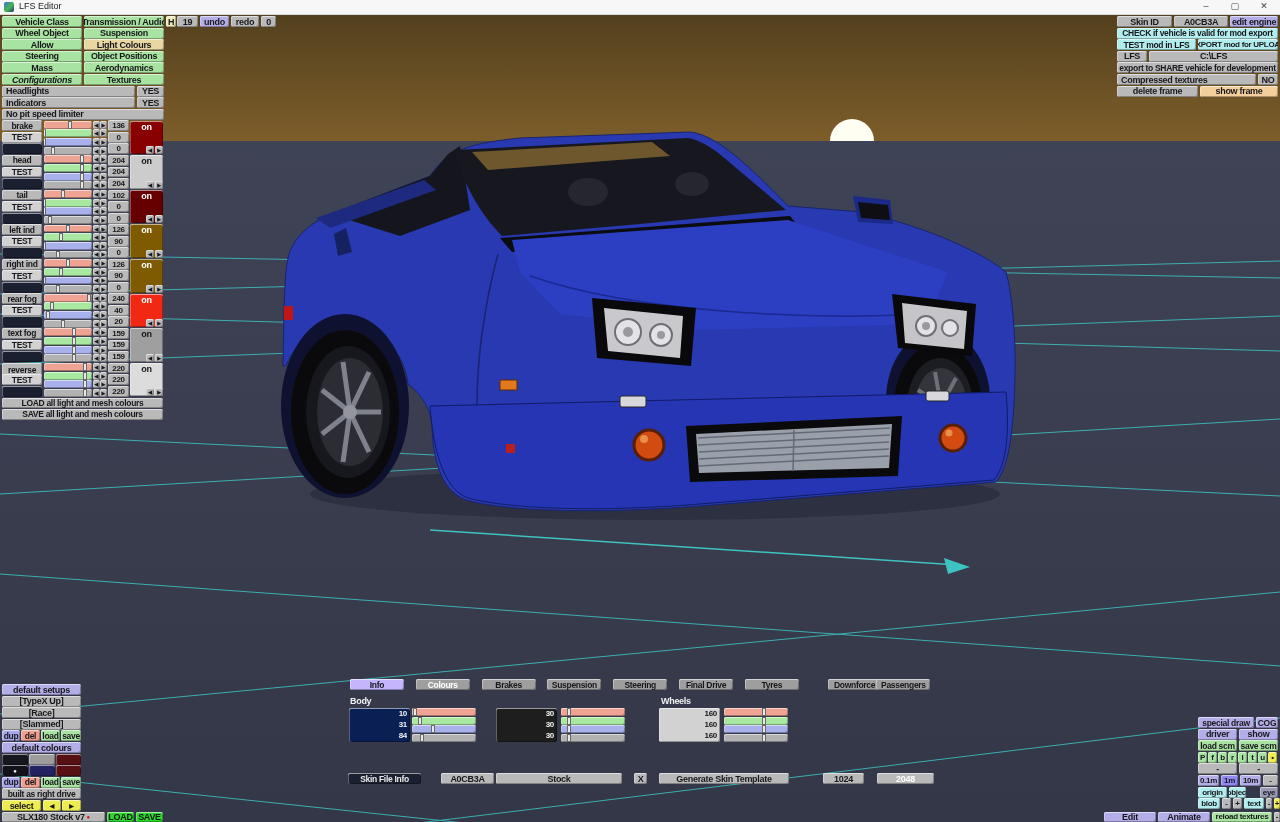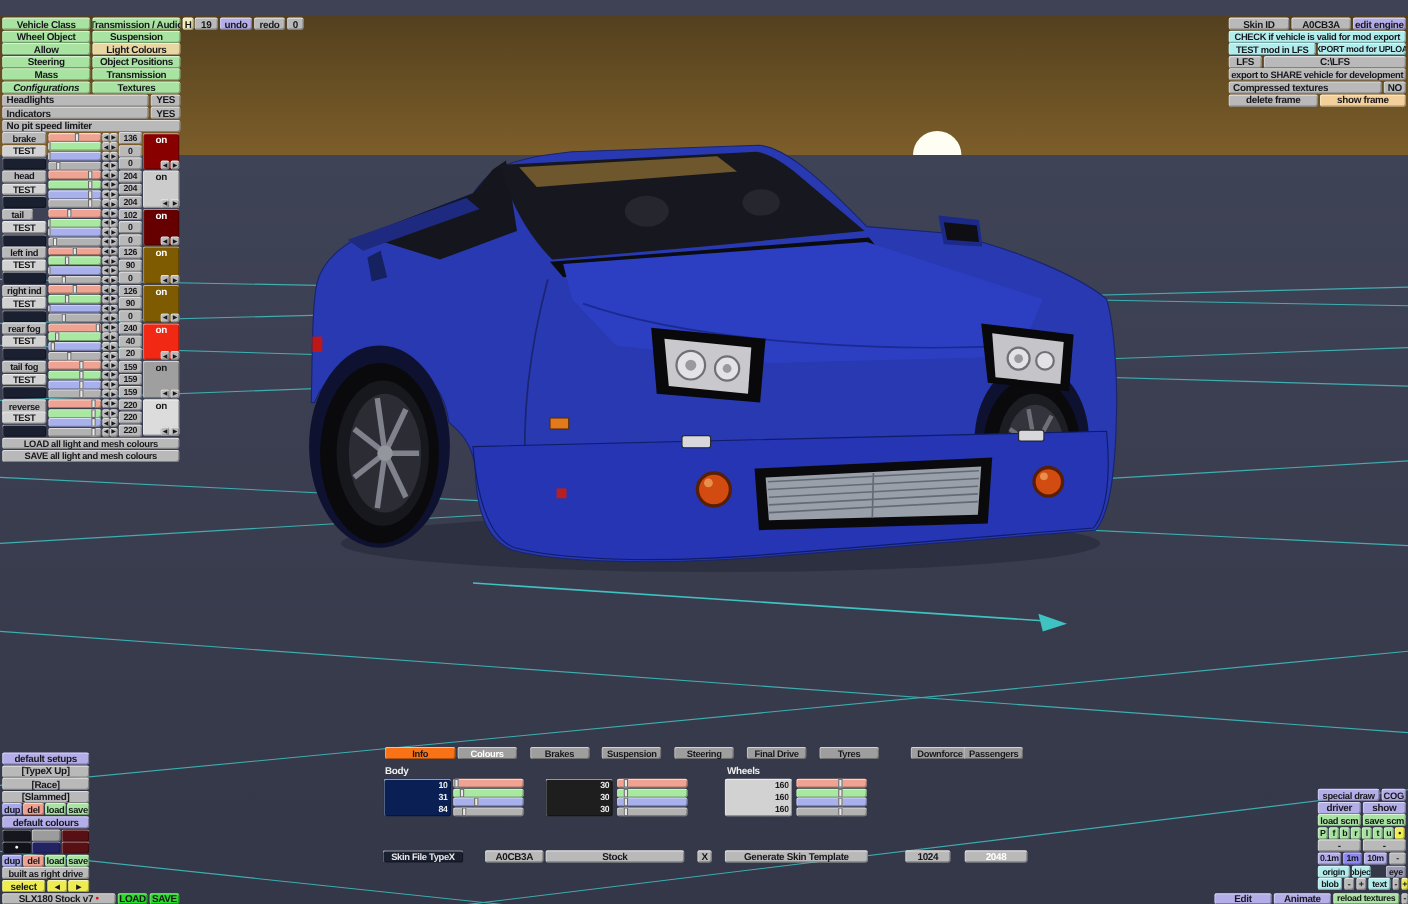--- a/index.html
+++ b/index.html
@@ -32,20 +32,27 @@
   .slider .handle{position:absolute;top:0;bottom:0;width:4px;margin-left:-2px;
     background:#e8e8e8;border:1px solid #6a6a6a;box-sizing:border-box;}
   .onlabel{position:absolute;top:1px;left:0;width:100%;text-align:center;font-size:9px;}
   #ui{position:absolute;top:0;left:0;width:1280px;height:822px;z-index:5;}
 </style>
 </head>
 <body>
 
 <div id="screen">
 
+  <div id="titlebar">
+    <span class="appicon"></span>
+    <span class="apptitle">LFS Editor</span>
+    <span class="winbtn" style="right:60px">–</span>
+    <span class="winbtn" style="right:31px">▢</span>
+    <span class="winbtn" style="right:2px">✕</span>
+  </div>
 
   <div id="viewport">
     <div class="sky">
       <div class="sun"></div>
     </div>
     <div class="ground"></div>
 
     <svg id="scene" width="1280" height="808" viewBox="0 0 1280 808">
 
       <g stroke="var(--grid)" stroke-width="1" opacity="0.85">
@@ -156,21 +163,21 @@
       <div class="cell" style="left: 2px; top: 16px; width: 80px; height: 11px; background: rgb(169, 227, 161);">Vehicle Class</div>
       <div class="cell" style="left: 2px; top: 27.6px; width: 80px; height: 11px; background: rgb(169, 227, 161);">Wheel Object</div>
       <div class="cell" style="left: 2px; top: 39.2px; width: 80px; height: 11px; background: rgb(169, 227, 161);">Allow</div>
       <div class="cell" style="left: 2px; top: 50.8px; width: 80px; height: 11px; background: rgb(169, 227, 161);">Steering</div>
       <div class="cell" style="left: 2px; top: 62.4px; width: 80px; height: 11px; background: rgb(169, 227, 161);">Mass</div>
       <div class="cell" style="left: 2px; top: 74px; width: 80px; height: 11px; background: rgb(169, 227, 161); font-style: italic;">Configurations</div>
       <div class="cell" style="left: 84px; top: 16px; width: 80px; height: 11px; background: rgb(169, 227, 161);">Transmission / Audio</div>
       <div class="cell" style="left: 84px; top: 27.6px; width: 80px; height: 11px; background: rgb(169, 227, 161);">Suspension</div>
       <div class="cell" style="left: 84px; top: 39.2px; width: 80px; height: 11px; background: rgb(232, 215, 162);">Light Colours</div>
       <div class="cell" style="left: 84px; top: 50.8px; width: 80px; height: 11px; background: rgb(169, 227, 161);">Object Positions</div>
-      <div class="cell" style="left: 84px; top: 62.4px; width: 80px; height: 11px; background: rgb(169, 227, 161);">Transmission</div>
+      <div class="cell" style="left: 84px; top: 62.4px; width: 80px; height: 11px; background: rgb(169, 227, 161);">Aerodynamics</div>
       <div class="cell" style="left: 84px; top: 74px; width: 80px; height: 11px; background: rgb(169, 227, 161);">Textures</div>
       <div class="cell" style="left: 166px; top: 16px; width: 10px; height: 11px; background: rgb(240, 236, 182);">H</div>
       <div class="cell" style="left: 177px; top: 16px; width: 21px; height: 11px; background: rgb(185, 185, 185);">19</div>
       <div class="cell" style="left: 200px; top: 16px; width: 29px; height: 11px; background: rgb(180, 174, 232);">undo</div>
       <div class="cell" style="left: 231px; top: 16px; width: 28px; height: 11px; background: rgb(185, 185, 185);">redo</div>
       <div class="cell" style="left: 261px; top: 16px; width: 15px; height: 11px; background: rgb(185, 185, 185);">0</div>
       <div class="cell" style="left: 2px; top: 85.6px; width: 133px; height: 11px; background: rgb(185, 185, 185); justify-content: flex-start; padding: 0px 0px 0px 4px;">Headlights</div>
       <div class="cell" style="left: 137px; top: 85.6px; width: 27px; height: 11px; background: rgb(185, 185, 185);">YES</div>
       <div class="cell" style="left: 2px; top: 97.2px; width: 133px; height: 11px; background: rgb(185, 185, 185); justify-content: flex-start; padding: 0px 0px 0px 4px;">Indicators</div>
       <div class="cell" style="left: 137px; top: 97.2px; width: 27px; height: 11px; background: rgb(185, 185, 185);">YES</div>
@@ -230,21 +237,21 @@
       <div class="cell" style="left: 93px; top: 181.35px; width: 6.5px; height: 7.9px; background: rgb(185, 185, 185); font-size: 5px;">◀</div>
       <div class="cell" style="left: 100px; top: 181.35px; width: 6.5px; height: 7.9px; background: rgb(185, 185, 185); font-size: 5px;">▶</div>
       <div class="cell" style="left: 108px; top: 155px; width: 21px; height: 10.9px; background: rgb(185, 185, 185); font-size: 8px;">204</div>
       <div class="cell" style="left: 108px; top: 166.53px; width: 21px; height: 10.9px; background: rgb(185, 185, 185); font-size: 8px;">204</div>
       <div class="cell" style="left: 108px; top: 178.06px; width: 21px; height: 10.9px; background: rgb(185, 185, 185); font-size: 8px;">204</div>
       <div class="cell" style="left: 130px; top: 155.2px; width: 33px; height: 33.6px; background: rgb(204, 204, 204);">
         <span class="onlabel" style="color: rgb(23, 23, 28);">on</span>
       </div>
       <div class="cell" style="left: 146px; top: 180.8px; width: 8px; height: 8px; background: rgb(185, 185, 185); font-size: 5px;">◀</div>
       <div class="cell" style="left: 155px; top: 180.8px; width: 8px; height: 8px; background: rgb(185, 185, 185); font-size: 5px;">▶</div>
-      <div class="cell" style="left: 2px; top: 189.6px; width: 28px; height: 10.9px; background: rgb(185, 185, 185); font-size: 8.5px;">tail</div>
+      <div class="cell" style="left: 2px; top: 189.6px; width: 40px; height: 10.9px; background: rgb(185, 185, 185); font-size: 8.5px;">tail</div>
       <div class="cell" style="left: 2px; top: 201.13px; width: 40px; height: 10.9px; background: rgb(210, 210, 210); font-size: 8.5px;">TEST</div>
       <div class="cell" style="left: 2px; top: 212.66px; width: 40px; height: 10.9px; background: rgb(27, 32, 48);"></div>
       <div class="cell slider" style="left: 44px; top: 190px; width: 48px; height: 7.9px; background: rgb(239, 163, 146);">
         <div class="handle" style="left: 40%;"></div>
       </div>
       <div class="cell" style="left: 93px; top: 190px; width: 6.5px; height: 7.9px; background: rgb(185, 185, 185); font-size: 5px;">◀</div>
       <div class="cell" style="left: 100px; top: 190px; width: 6.5px; height: 7.9px; background: rgb(185, 185, 185); font-size: 5px;">▶</div>
       <div class="cell slider" style="left: 44px; top: 198.65px; width: 48px; height: 7.9px; background: rgb(169, 232, 161);">
         <div class="handle" style="left: 1%;"></div>
       </div>
@@ -354,21 +361,21 @@
       <div class="cell" style="left: 93px; top: 319.75px; width: 6.5px; height: 7.9px; background: rgb(185, 185, 185); font-size: 5px;">◀</div>
       <div class="cell" style="left: 100px; top: 319.75px; width: 6.5px; height: 7.9px; background: rgb(185, 185, 185); font-size: 5px;">▶</div>
       <div class="cell" style="left: 108px; top: 293.4px; width: 21px; height: 10.9px; background: rgb(185, 185, 185); font-size: 8px;">240</div>
       <div class="cell" style="left: 108px; top: 304.93px; width: 21px; height: 10.9px; background: rgb(185, 185, 185); font-size: 8px;">40</div>
       <div class="cell" style="left: 108px; top: 316.46px; width: 21px; height: 10.9px; background: rgb(185, 185, 185); font-size: 8px;">20</div>
       <div class="cell" style="left: 130px; top: 293.6px; width: 33px; height: 33.6px; background: rgb(240, 40, 20);">
         <span class="onlabel" style="color: rgb(255, 255, 255);">on</span>
       </div>
       <div class="cell" style="left: 146px; top: 319.2px; width: 8px; height: 8px; background: rgb(185, 185, 185); font-size: 5px;">◀</div>
       <div class="cell" style="left: 155px; top: 319.2px; width: 8px; height: 8px; background: rgb(185, 185, 185); font-size: 5px;">▶</div>
-      <div class="cell" style="left: 2px; top: 328px; width: 40px; height: 10.9px; background: rgb(185, 185, 185); font-size: 8.5px;">tail fog</div>
+      <div class="cell" style="left: 2px; top: 328px; width: 40px; height: 10.9px; background: rgb(185, 185, 185); font-size: 8.5px;">text fog</div>
       <div class="cell" style="left: 2px; top: 339.53px; width: 40px; height: 10.9px; background: rgb(210, 210, 210); font-size: 8.5px;">TEST</div>
       <div class="cell" style="left: 2px; top: 351.06px; width: 40px; height: 10.9px; background: rgb(27, 32, 48);"></div>
       <div class="cell slider" style="left: 44px; top: 328.4px; width: 48px; height: 7.9px; background: rgb(239, 163, 146);">
         <div class="handle" style="left: 62.3529%;"></div>
       </div>
       <div class="cell" style="left: 93px; top: 328.4px; width: 6.5px; height: 7.9px; background: rgb(185, 185, 185); font-size: 5px;">◀</div>
       <div class="cell" style="left: 100px; top: 328.4px; width: 6.5px; height: 7.9px; background: rgb(185, 185, 185); font-size: 5px;">▶</div>
       <div class="cell slider" style="left: 44px; top: 337.05px; width: 48px; height: 7.9px; background: rgb(169, 232, 161);">
         <div class="handle" style="left: 62.3529%;"></div>
       </div>
@@ -431,21 +438,21 @@
       <div class="cell" style="left: 1117px; top: 27.6px; width: 161px; height: 11px; background: rgb(178, 237, 237); font-size: 8.5px;">CHECK if vehicle is valid for mod export</div>
       <div class="cell" style="left: 1117px; top: 39.2px; width: 79px; height: 11px; background: rgb(178, 237, 237); font-size: 8.5px;">TEST mod in LFS</div>
       <div class="cell" style="left: 1198px; top: 39.2px; width: 80px; height: 11px; background: rgb(178, 237, 237); font-size: 8px;">EXPORT mod for UPLOAD</div>
       <div class="cell" style="left: 1117px; top: 50.8px; width: 30px; height: 11px; background: rgb(185, 185, 185);">LFS</div>
       <div class="cell" style="left: 1149px; top: 50.8px; width: 129px; height: 11px; background: rgb(185, 185, 185);">C:\LFS</div>
       <div class="cell" style="left: 1117px; top: 62.4px; width: 161px; height: 11px; background: rgb(185, 185, 185); font-size: 8.5px;">export to SHARE vehicle for development</div>
       <div class="cell" style="left: 1117px; top: 74px; width: 139px; height: 11px; background: rgb(185, 185, 185); justify-content: flex-start; padding: 0px 0px 0px 4px;">Compressed textures</div>
       <div class="cell" style="left: 1258px; top: 74px; width: 20px; height: 11px; background: rgb(185, 185, 185);">NO</div>
       <div class="cell" style="left: 1117px; top: 85.6px; width: 81px; height: 11px; background: rgb(185, 185, 185);">delete frame</div>
       <div class="cell" style="left: 1200px; top: 85.6px; width: 78px; height: 11px; background: rgb(243, 208, 155);">show frame</div>
-      <div class="cell" style="left: 350px; top: 679px; width: 64px; height: 11px; background: #f97316; font-size: 8.5px; color: rgb(23, 23, 28);">Info</div>
+      <div class="cell" style="left: 350px; top: 679px; width: 54px; height: 11px; background: #c4b5fd; font-size: 8.5px; color: rgb(23, 23, 28);">Info</div>
       <div class="cell" style="left: 415.8px; top: 679px; width: 54px; height: 11px; background: rgb(158, 158, 158); font-size: 8.5px; color: rgb(255, 255, 255);">Colours</div>
       <div class="cell" style="left: 481.6px; top: 679px; width: 54px; height: 11px; background: rgb(158, 158, 158); font-size: 8.5px; color: rgb(23, 23, 28);">Brakes</div>
       <div class="cell" style="left: 547.4px; top: 679px; width: 54px; height: 11px; background: rgb(158, 158, 158); font-size: 8.5px; color: rgb(23, 23, 28);">Suspension</div>
       <div class="cell" style="left: 613.2px; top: 679px; width: 54px; height: 11px; background: rgb(158, 158, 158); font-size: 8.5px; color: rgb(23, 23, 28);">Steering</div>
       <div class="cell" style="left: 679px; top: 679px; width: 54px; height: 11px; background: rgb(158, 158, 158); font-size: 8.5px; color: rgb(23, 23, 28);">Final Drive</div>
       <div class="cell" style="left: 744.8px; top: 679px; width: 54px; height: 11px; background: rgb(158, 158, 158); font-size: 8.5px; color: rgb(23, 23, 28);">Tyres</div>
       <div class="cell" style="left: 810.6px; top: 679px; width: 54px; height: 11px; background: rgb(158, 158, 158); font-size: 8.5px; color: rgb(23, 23, 28); margin-left: 17px;">Downforce</div>
       <div class="cell" style="left: 876.4px; top: 679px; width: 54px; height: 11px; background: rgb(158, 158, 158); font-size: 8.5px; color: rgb(23, 23, 28);">Passengers</div>
       <div class="cell flat" style="left: 350px; top: 695px; width: 60px; height: 11px; color: rgb(240, 240, 240); justify-content: flex-start;">Body</div>
       <div class="cell flat" style="left: 661px; top: 695px; width: 60px; height: 11px; color: rgb(240, 240, 240); justify-content: flex-start;">Wheels</div>
@@ -490,21 +497,21 @@
       </div>
       <div class="cell slider" style="left: 724px; top: 716.65px; width: 64px; height: 7.9px; background: rgb(169, 232, 161);">
         <div class="handle" style="left: 62.7451%;"></div>
       </div>
       <div class="cell slider" style="left: 724px; top: 725.3px; width: 64px; height: 7.9px; background: rgb(169, 177, 236);">
         <div class="handle" style="left: 62.7451%;"></div>
       </div>
       <div class="cell slider" style="left: 724px; top: 733.95px; width: 64px; height: 7.9px; background: rgb(178, 178, 178);">
         <div class="handle" style="left: 62.7451%;"></div>
       </div>
-      <div class="cell" style="left: 348px; top: 773px; width: 73px; height: 11px; background: rgb(27, 32, 48); font-size: 8.5px; color: rgb(232, 232, 232);">Skin File TypeX</div>
+      <div class="cell" style="left: 348px; top: 773px; width: 73px; height: 11px; background: rgb(27, 32, 48); font-size: 8.5px; color: rgb(232, 232, 232);">Skin File Info</div>
       <div class="cell" style="left: 441px; top: 773px; width: 53px; height: 11px; background: rgb(185, 185, 185);">A0CB3A</div>
       <div class="cell" style="left: 496px; top: 773px; width: 126px; height: 11px; background: rgb(185, 185, 185);">Stock</div>
       <div class="cell" style="left: 634px; top: 773px; width: 13px; height: 11px; background: rgb(185, 185, 185);">X</div>
       <div class="cell" style="left: 659px; top: 773px; width: 130px; height: 11px; background: rgb(185, 185, 185);">Generate Skin Template</div>
       <div class="cell" style="left: 823px; top: 773px; width: 41px; height: 11px; background: rgb(185, 185, 185);">1024</div>
       <div class="cell" style="left: 877px; top: 773px; width: 57px; height: 11px; background: rgb(185, 185, 185); color: rgb(255, 255, 255);">2048</div>
       <div class="cell" style="left: 2px; top: 684px; width: 79px; height: 11px; background: rgb(180, 174, 232);">default setups</div>
       <div class="cell" style="left: 2px; top: 695.6px; width: 79px; height: 11px; background: rgb(185, 185, 185);">[TypeX Up]</div>
       <div class="cell" style="left: 2px; top: 707.2px; width: 79px; height: 11px; background: rgb(185, 185, 185);">[Race]</div>
       <div class="cell" style="left: 2px; top: 718.8px; width: 79px; height: 11px; background: rgb(185, 185, 185);">[Slammed]</div>

